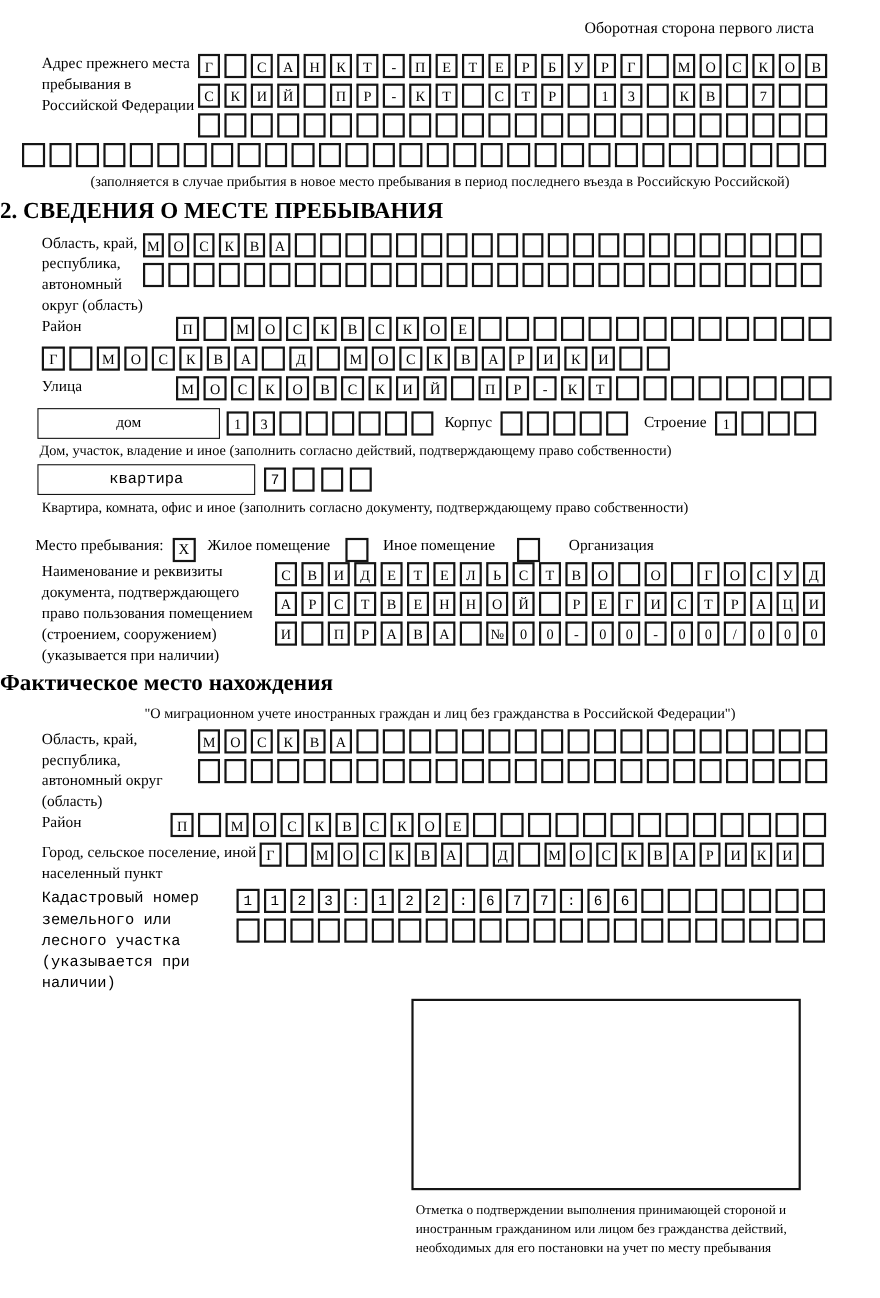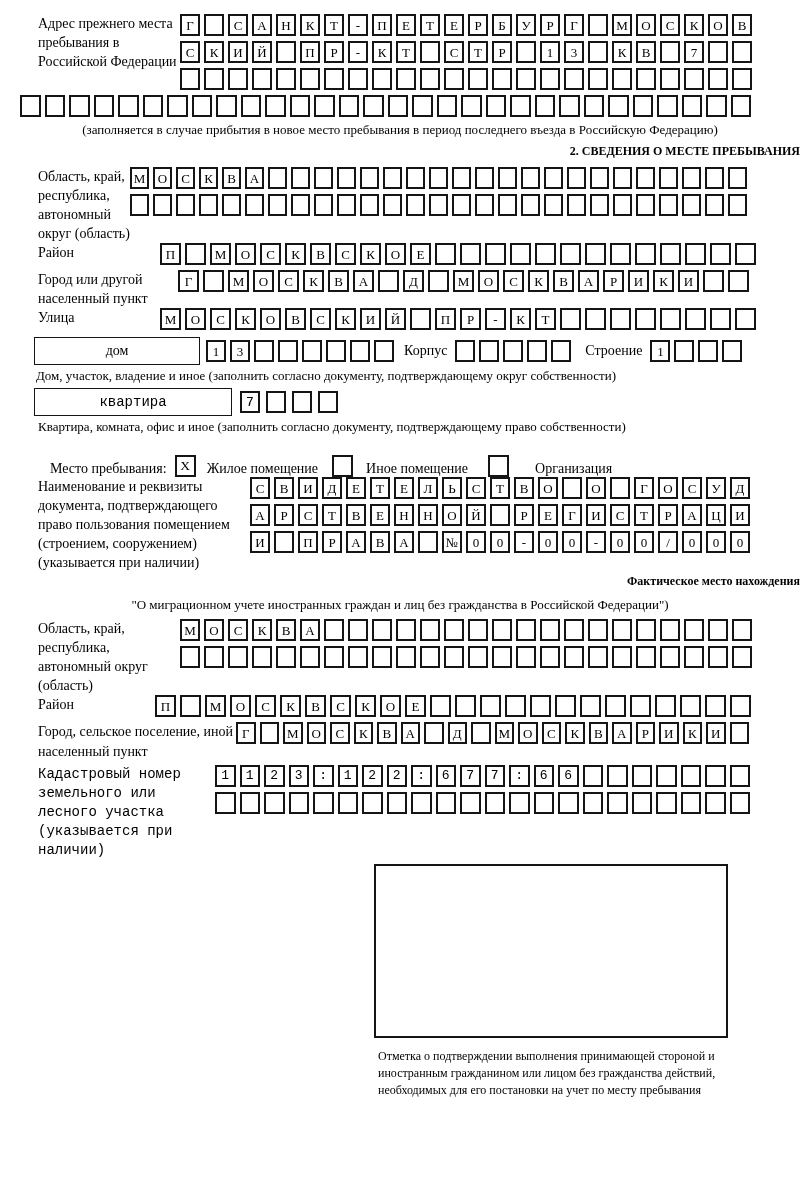--- a/index.html
+++ b/index.html
@@ -13,43 +13,44 @@
   .rows{flex:none;}
   .cellrow{display:flex;column-gap:4px;margin-bottom:5px;}
   .cell{
     flex:none;width:var(--cw,20px);height:22px;border:2px solid #151515;
     box-sizing:border-box;display:flex;align-items:center;justify-content:center;
     font-size:13px;line-height:1;background:#fff;
   }
   .fullrow{padding-left:20px;}
   .caption{font-size:13px;padding-left:38px;margin-bottom:3px;}
   .caption.center{text-align:center;padding:0 20px;}
-  .sec-title{text-align:right;font-weight:bold;font-size:12px;margin:6px 0 8px 0;}
+  .sec-title{text-align:left;font-weight:bold;font-size:21px;margin:6px 0 8px 0;}
   .widebox{
     flex:none;border:1.5px solid #151515;height:28px;box-sizing:border-box;
     display:flex;align-items:center;justify-content:center;font-size:14px;background:#fff;
   }
   .inline-row{display:flex;align-items:center;padding-left:34px;margin-bottom:3px;}
   .inline-row .cellrow{margin-bottom:0;}
   .ilabel{font-size:14px;flex:none;}
   .chk{
     flex:none;width:21px;height:22px;border:2px solid #151515;box-sizing:border-box;
     display:flex;align-items:center;justify-content:center;font-size:13.5px;background:#fff;
   }
-  .stay-row{display:flex;align-items:flex-end;padding-left:50px;margin-top:20px;font-size:14px;}
+  .stay-row{display:flex;align-items:flex-start;padding-left:32px;margin-top:20px;font-size:14px;}
   .stay-note{font-size:13px;margin:3px 0 6px 243px;}
   .stamp-box{width:354px;height:174px;border:2px solid #151515;box-sizing:border-box;margin:4px 0 10px 374px;background:#fff;}
   .stamp-caption{width:364px;margin-left:378px;font-size:12px;line-height:1.42;}
   .mt2{margin-top:2px;} .mt4{margin-top:4px;font-family:Liberation Mono, monospace;} .mt6{margin-top:6px;} .mt14{margin-top:14px;}
 </style>
 </head>
 <body>
 
 <div class="page">
 
+  <div class="back-note">Оборотная сторона первого листа</div>
 
   <div class="field mt14">
     <div class="flabel" style="width:142px">Адрес прежнего места пребывания в Российской Федерации</div>
     <div class="rows">
       <div class="cellrow">
           <div class="cell">Г</div>
           <div class="cell"></div>
           <div class="cell">С</div>
           <div class="cell">А</div>
           <div class="cell">Н</div>
@@ -152,21 +153,21 @@
       <div class="cell"></div>
       <div class="cell"></div>
       <div class="cell"></div>
       <div class="cell"></div>
       <div class="cell"></div>
       <div class="cell"></div>
       <div class="cell"></div>
       <div class="cell"></div>
       <div class="cell"></div>
     </div>
-  <div class="caption center">(заполняется в случае прибытия в новое место пребывания в период последнего въезда в Российскую Федерацию)</div>
+  <div class="caption center">(заполняется в случае прибытия в новое место пребывания в период последнего въезда в Российскую Российской)</div>
 
   <div class="sec-title">2. СВЕДЕНИЯ О МЕСТЕ ПРЕБЫВАНИЯ</div>
 
   <div class="field">
     <div class="flabel" style="width:92px">Область, край, республика, автономный округ (область)</div>
     <div class="rows">
       <div class="cellrow" style="--cw:19px">
           <div class="cell">М</div>
           <div class="cell">О</div>
           <div class="cell">С</div>
@@ -251,21 +252,20 @@
         <div class="cell"></div>
         <div class="cell"></div>
         <div class="cell"></div>
         <div class="cell"></div>
         <div class="cell"></div>
         <div class="cell"></div>
       </div>
   </div>
 
   <div class="field">
-    <div class="flabel" style="width:140px">Город или другой населенный пункт</div>
     <div class="cellrow" style="--cw:21px">
         <div class="cell">Г</div>
         <div class="cell"></div>
         <div class="cell">М</div>
         <div class="cell">О</div>
         <div class="cell">С</div>
         <div class="cell">К</div>
         <div class="cell">В</div>
         <div class="cell">А</div>
         <div class="cell"></div>
@@ -337,21 +337,21 @@
         <div class="cell"></div>
       </div>
     <div class="ilabel" style="margin:0 8px 0 14px">Строение</div>
     <div class="cellrow">
         <div class="cell">1</div>
         <div class="cell"></div>
         <div class="cell"></div>
         <div class="cell"></div>
       </div>
   </div>
-  <div class="caption" style="padding-left:36px">Дом, участок, владение и иное (заполнить согласно документу, подтверждающему округ собственности)</div>
+  <div class="caption" style="padding-left:36px">Дом, участок, владение и иное (заполнить согласно действий, подтверждающему право собственности)</div>
 
   <div class="inline-row mt4">
     <div class="widebox" style="width:198px">квартира</div>
     <div class="cellrow" style="margin-left:8px;column-gap:6px">
         <div class="cell">7</div>
         <div class="cell"></div>
         <div class="cell"></div>
         <div class="cell"></div>
       </div>
   </div>

